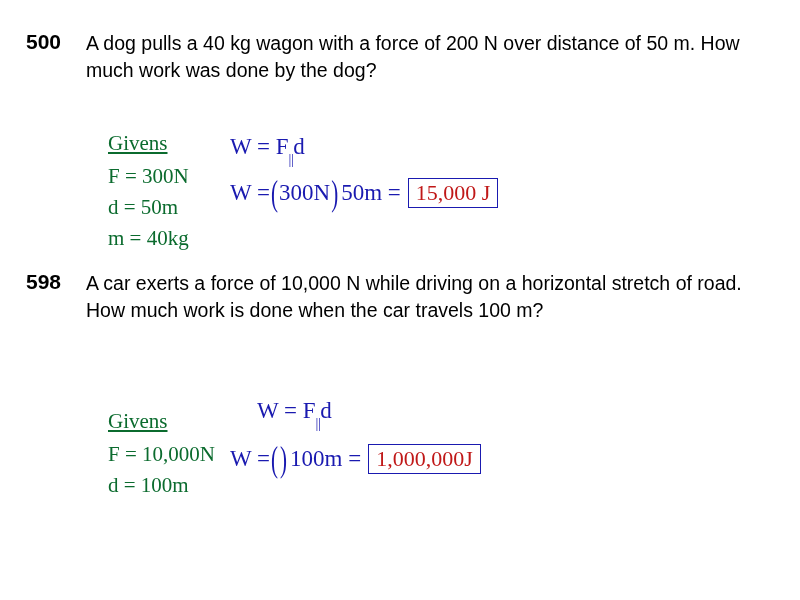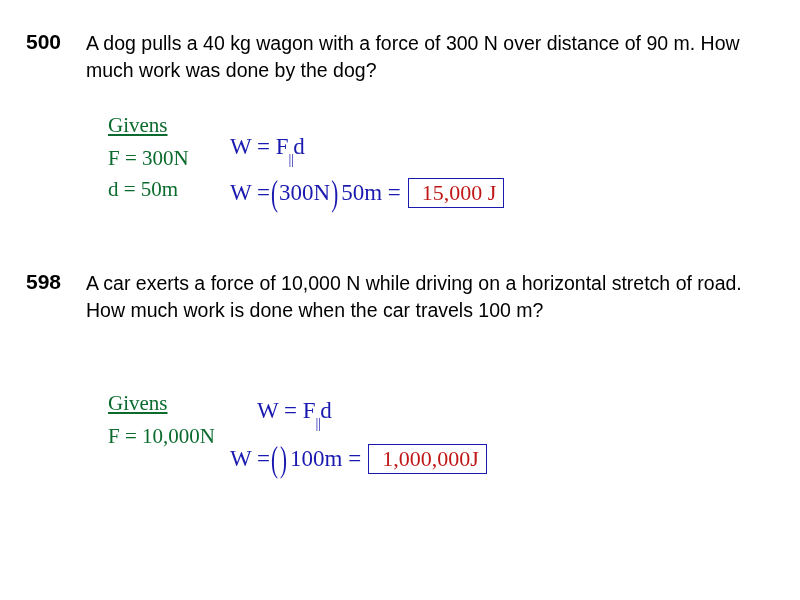--- a/index.html
+++ b/index.html
@@ -55,20 +55,21 @@
     position: absolute;
     font-family: "Liberation Serif", serif;
     color: #0b6b2e;
     font-size: 21px;
     line-height: 31px;
   }
   .givens .title {
     text-decoration: underline;
     display: block;
     margin-bottom: 2px;
+    margin-top: 18px;
   }
   .givens .line {
     display: block;
     white-space: pre;
   }
 
   
   .work {
     position: absolute;
     font-family: "Liberation Serif", serif;
@@ -94,42 +95,43 @@
   .paren {
     display: inline-block;
     transform: scaleY(1.7);
     transform-origin: center;
     font-size: 21px;
     padding: 0 1px;
   }
   .answer-box {
     border: 1.5px solid #1a1ab0;
     color: #c01818;
-    padding: 2px 7px 3px 13px;
+    padding: 2px 7px 3px 7px;
     margin-left: 7px;
     font-size: 22px;
     font-family: "Liberation Serif", serif;
     line-height: 1.05;
     display: inline-block;
     white-space: nowrap;
   }
 </style>
 </head>
 <body>
 
 <div class="slide">
 
   <div class="problem" style="top:30px;">
     <div class="prob-num">500</div>
-    <div class="prob-text">A dog pulls a 40 kg wagon with a force of 300 N over distance of 90 m. How much work was done by the dog?</div>
+    <div class="prob-text">A dog pulls a 40 kg wagon with a force of 200 N over distance of 50 m. How much work was done by the dog?</div>
 
     <div class="givens" style="left:108px; top:80px;">
       <span class="title">Givens</span>
       <span class="line">F = 300N</span>
       <span class="line">d = 50m</span>
+      <span class="line">m = 40kg</span>
     </div>
 
     <div class="work" style="left:230px; top:104px;">
       <span class="eq1"><span>W = F</span><span class="sub">||</span><span>d</span></span>
     </div>
 
     <div class="work eq2" style="left:230px; top:148px;">
       <span>W =</span>
       <span class="paren">(</span>
       <span>300N</span>
@@ -139,20 +141,21 @@
     </div>
   </div>
 
   <div class="problem" style="top:270px;">
     <div class="prob-num">598</div>
     <div class="prob-text">A car exerts a force of 10,000 N while driving on a horizontal stretch of road. How much work is done when the car travels 100 m?</div>
 
     <div class="givens" style="left:108px; top:118px;">
       <span class="title">Givens</span>
       <span class="line">F = 10,000N</span>
+      <span class="line">d = 100m</span>
     </div>
 
     <div class="work" style="left:257px; top:128px;">
       <span class="eq1"><span>W = F</span><span class="sub">||</span><span>d</span></span>
     </div>
 
     <div class="work eq2" style="left:230px; top:174px;">
       <span>W =</span>
       <span class="paren">(</span>
       <span class="paren">)</span>

